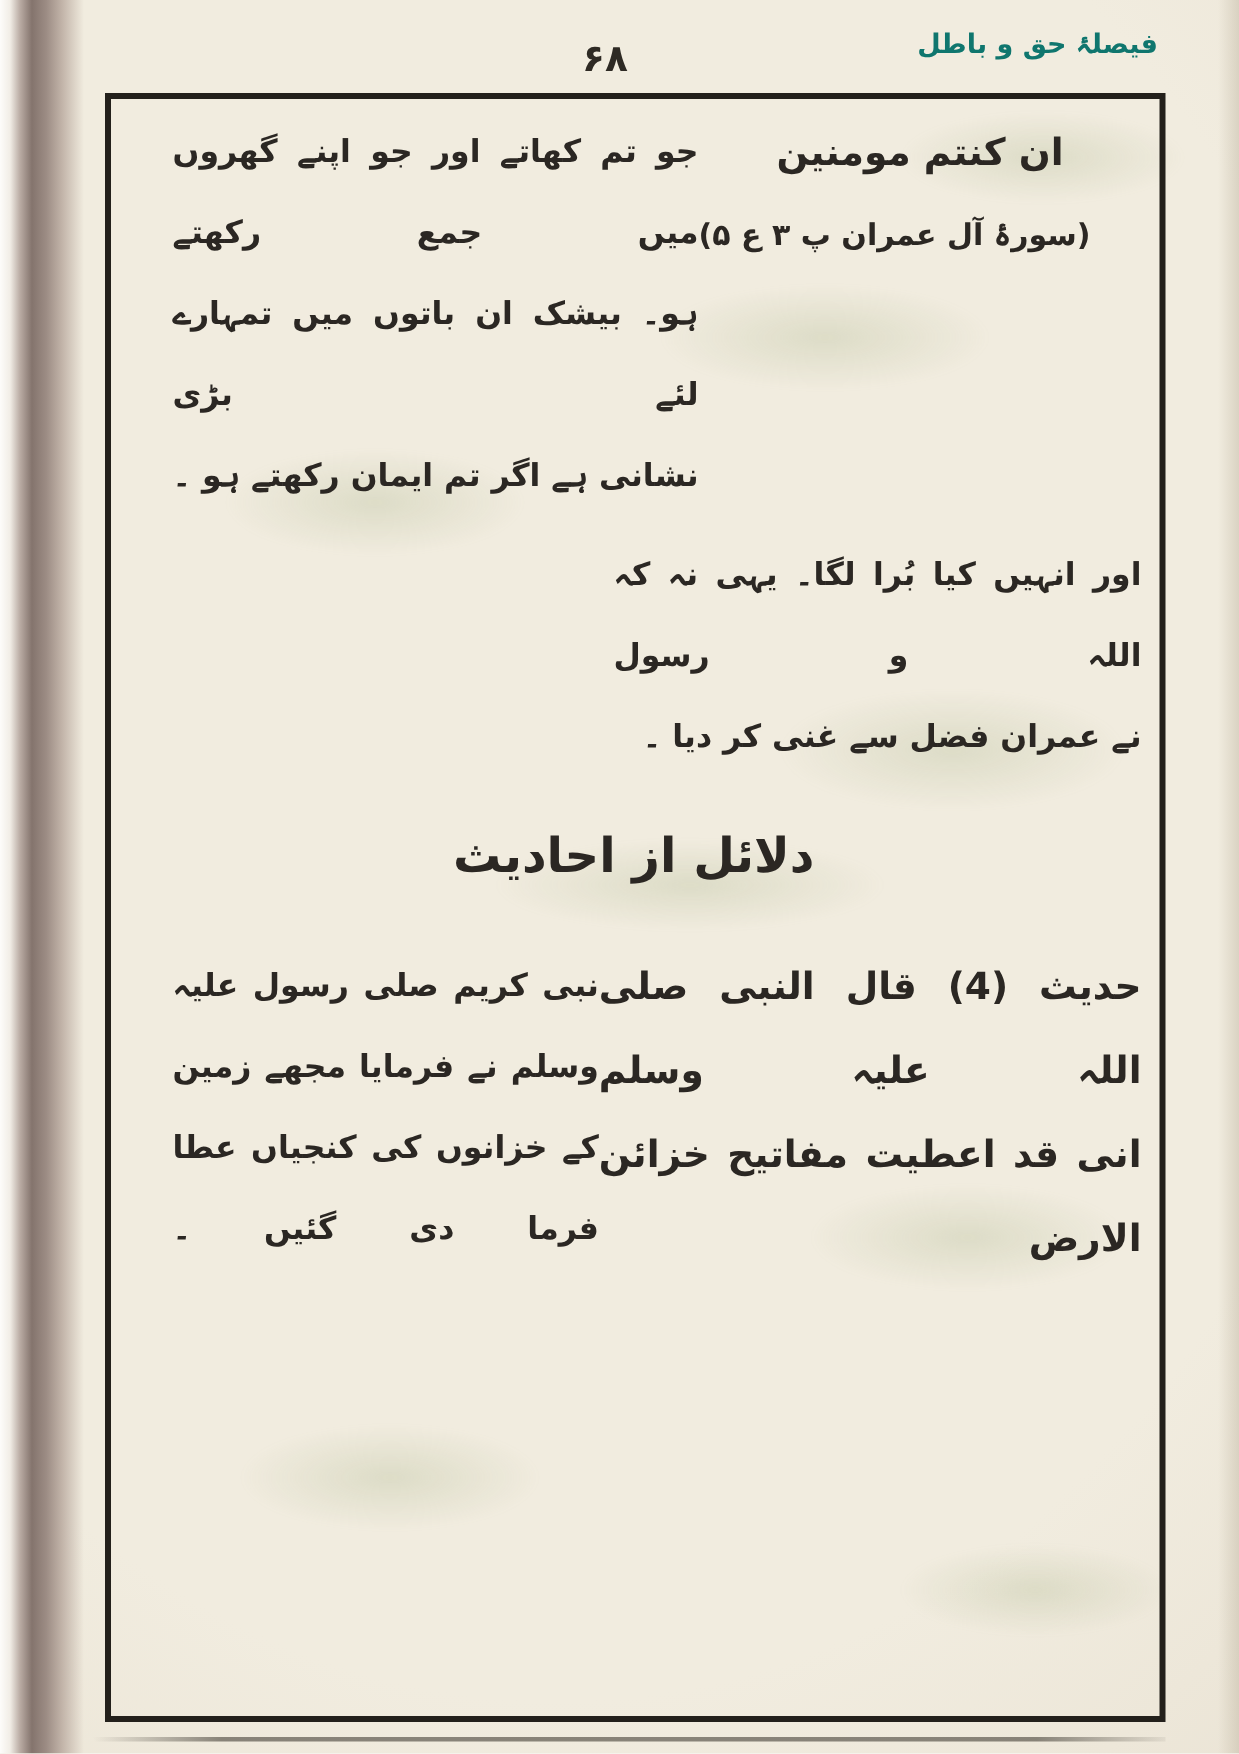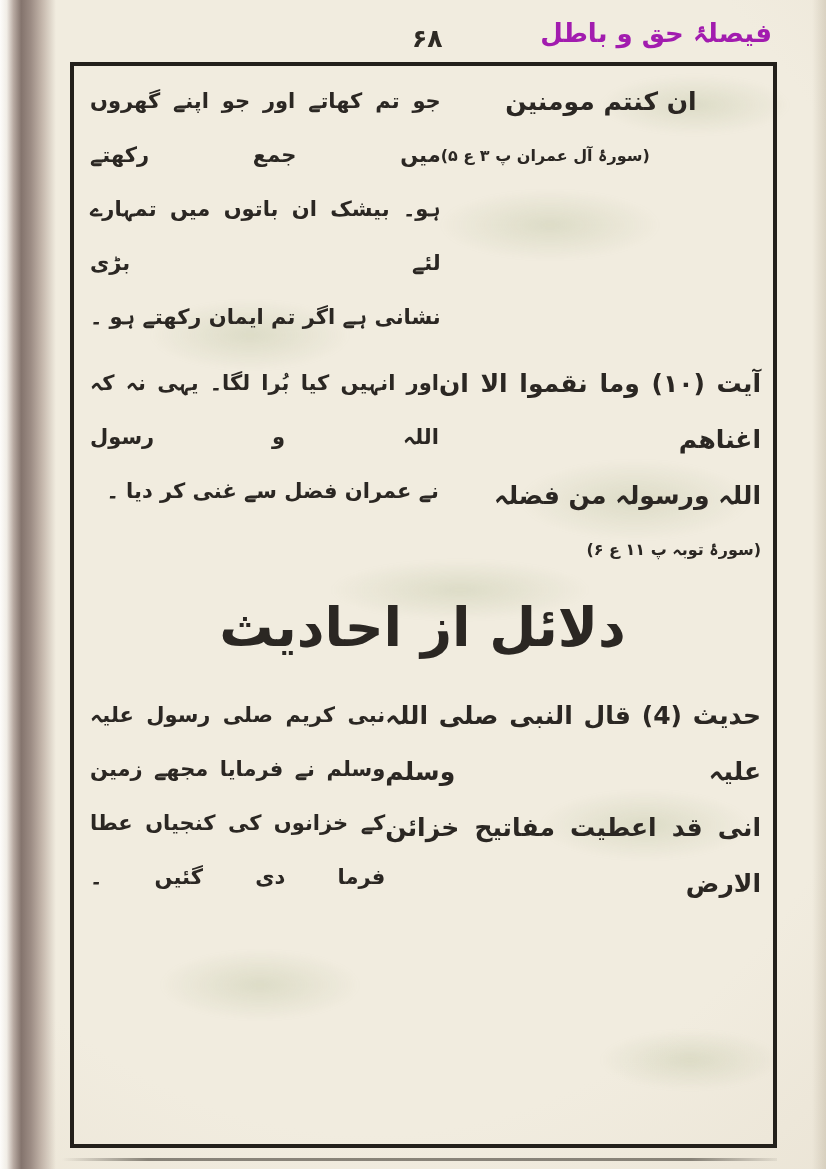--- a/index.html
+++ b/index.html
@@ -26,57 +26,57 @@
   }
   
   .bleed{
     position:absolute;border-radius:50%;
     background:radial-gradient(closest-side, rgba(150,165,115,.22), rgba(150,165,115,0));
     filter:blur(2px);pointer-events:none;
   }
   
   .hdr-title{
     position:absolute;top:18px;right:54px;
-    font-size:26px;font-weight:bold;color:#a21caf;
+    font-size:18px;font-weight:bold;color:#0f766e;
   }
   .hdr-page{
-    position:absolute;top:24px;left:412px;
+    position:absolute;top:24px;left:388px;
     font-size:25px;font-weight:bold;color:#2e2a24;letter-spacing:2px;
   }
   
   .frame{
     position:absolute;left:70px;top:62px;width:699px;height:1078px;
     border:4px solid #23201b;background:transparent;
   }
   .frame::after{ 
     content:"";position:absolute;left:-12px;right:-4px;bottom:-17px;height:3px;
     background:linear-gradient(90deg, rgba(120,115,105,.0), rgba(110,105,95,.8) 12%, rgba(110,105,95,.8) 88%, rgba(120,115,105,.1));
   }
   .content{
     position:absolute;inset:0;padding:8px 12px 4px 10px;
     direction:rtl;color:#2b2723;font-weight:bold;
   }
   .row{display:flex;align-items:flex-start;}
   .col-a{width:48%;font-size:25px;line-height:56px;}
-  .col-u{width:52%;font-size:21px;line-height:54px;padding-left:6px;}
+  .col-u{width:52%;font-size:21px;line-height:54px;padding-left:6px;margin-left:25px;}
   .row-h1 .col-a{width:56%;}
   .row-h1 .col-u{width:44%;}
   .line{white-space:nowrap;}
   .j{text-align:justify;text-align-last:justify;white-space:normal;}
   .c{text-align:right;}
   .l{text-align:left;}
   .r{text-align:center;}
-  .ref{font-size:16px;line-height:52px;white-space:nowrap;}
+  .ref{font-size:20px;line-height:52px;white-space:nowrap;}
   .row-v1{margin-bottom:12px;}
   .row-v2{margin-bottom:4px;}
   .row-v3{margin-bottom:0;}
   .row-h1{margin-bottom:6px;}
   .heading{
     margin:2px 0 8px 0;height:98px;line-height:92px;
-    text-align:center;font-size:54px;font-weight:bold;color:#2b2723;
+    text-align:center;font-size:32px;font-weight:bold;color:#2b2723;
   }
 </style>
 </head>
 <body>
 
 <div class="page"></div>
 
 <div class="bleed" style="left:600px;top:75px;width:190px;height:60px;"></div>
 <div class="bleed" style="left:440px;top:190px;width:220px;height:70px;"></div>
 <div class="bleed" style="left:150px;top:300px;width:200px;height:70px;"></div>
@@ -101,25 +101,20 @@
         <div class="ref l">(سورۂ آل عمران پ ۳ ع ۵)</div>
       </div>
       <div class="col-u">
         <div class="line j">جو تم کھاتے اور جو اپنے گھروں میں جمع رکھتے</div>
         <div class="line j">ہو۔ بیشک ان باتوں میں تمہارے لئے بڑی</div>
         <div class="line c">نشانی ہے اگر تم ایمان رکھتے ہو ۔</div>
       </div>
     </div>
 
     <div class="row row-v2">
-      <div class="col-a">
-        <div class="line j">آیت (۱۰) وما نقموا الا ان اغناھم</div>
-        <div class="line c">اللہ ورسولہ من فضلہ</div>
-        <div class="ref c">(سورۂ توبہ پ ۱۱ ع ۶)</div>
-      </div>
       <div class="col-u">
         <div class="line j">اور انہیں کیا بُرا لگا۔ یہی نہ کہ اللہ و رسول</div>
         <div class="line c">نے عمران فضل سے غنی کر دیا ۔</div>
       </div>
     </div>
 
     <div class="row row-v3">
     </div>
 
     <div class="heading">دلائل از احادیث</div>

